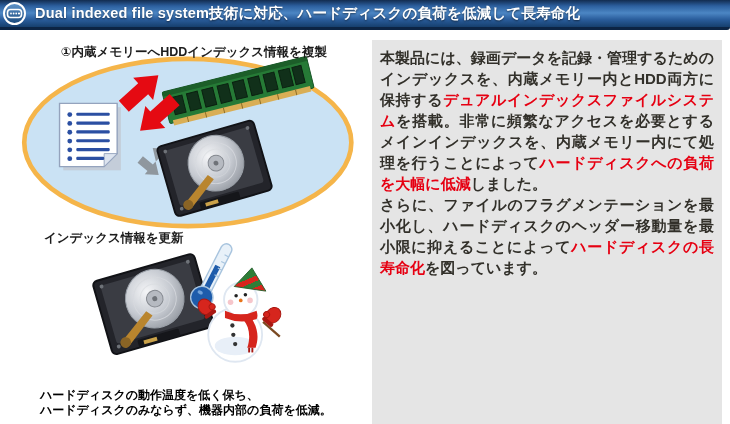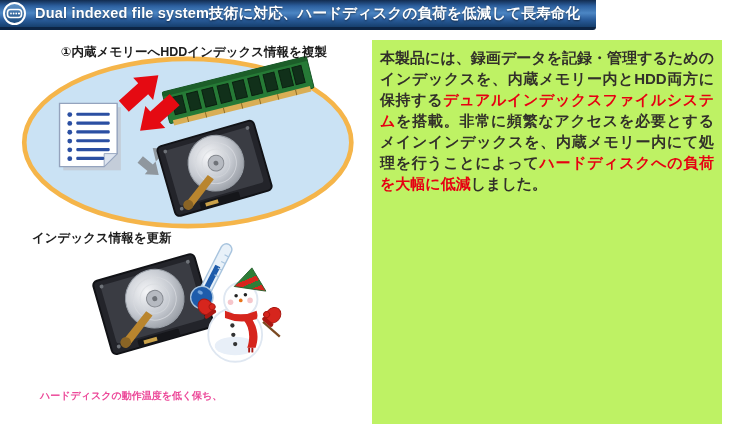--- a/index.html
+++ b/index.html
@@ -3,21 +3,21 @@
 <meta charset="utf-8">
 <style>
   html,body{margin:0;padding:0;}
   body{
     width:730px;height:424px;position:relative;overflow:hidden;
     background:#ffffff;
     font-family:"Liberation Sans","DejaVu Sans",sans-serif;
   }
   
   .topbar{
-    position:absolute;left:0;top:0;width:596px;height:27px;
+    position:absolute;left:0;top:0;width:730px;height:27px;
     background:linear-gradient(180deg,#122c50 0%,#2c5f9e 22%,#4c86c4 48%,#2a5d9c 72%,#163f6d 100%);
     border-bottom:3px solid #0c2444;
     border-radius:0 0 3px 0;
   }
   .topbar .badge{
     position:absolute;left:3px;top:2px;width:23px;height:23px;border-radius:50%;
     background:linear-gradient(180deg,#5e93c9,#1c4b7e);
     border:2px solid #ffffff;box-sizing:border-box;
   }
   .topbar .badge svg{position:absolute;left:1px;top:1px;}
@@ -28,28 +28,28 @@
   }
   
   .diagram{position:absolute;left:0;top:30px;width:370px;height:394px;}
   .diagram svg{position:absolute;left:0;top:0;}
   .lbl{
     position:absolute;font-weight:bold;color:#1c1c1c;font-size:12.5px;
     white-space:nowrap;line-height:15px;
   }
   .lbl.step1{left:61px;top:15px;}
   .lbl.step2a{left:22px;top:185px;}
-  .lbl.step2b{left:32px;top:201px;}
-  .cap{position:absolute;font-weight:bold;color:#ec4899;font-size:10px;white-space:nowrap;line-height:15px;}
+  .lbl.step2b{left:44px;top:201px;}
+  .cap{position:absolute;font-weight:bold;color:#000000;font-size:12px;white-space:nowrap;line-height:15px;}
   .cap.l1{left:40px;top:358px;}
   .cap.l2{left:40px;top:373px;}
   
   .panel{
     position:absolute;left:372px;top:40px;width:350px;height:384px;
-    background:#bef264;box-sizing:border-box;padding:7px 8px 0 8px;
+    background:#e5e5e5;box-sizing:border-box;padding:7px 8px 0 8px;
   }
   .panel p{
     margin:0;font-size:15px;line-height:21px;font-weight:bold;color:#32302a;
     text-align:justify;
   }
   .panel .red{color:#e60012;}
 </style>
 </head>
 <body>
 
@@ -210,17 +210,19 @@
         <ellipse cx="0" cy="0" rx="7.5" ry="9" fill="#d6251d" stroke="#a81812"></ellipse>
         <circle cx="-6" cy="4" r="3.2" fill="#d6251d" stroke="#a81812"></circle>
         <rect x="-7" y="7" width="14" height="4.5" rx="2" fill="#a81812"></rect>
       </g>
     </g>
   </svg>
 
   <div class="lbl step1">①内蔵メモリーへHDDインデックス情報を複製</div>
   <div class="lbl step2b">インデックス情報を更新</div>
   <div class="cap l1">ハードディスクの動作温度を低く保ち、</div>
+  <div class="cap l2">ハードディスクのみならず、機器内部の負荷を低減。</div>
 </div>
 
 <aside class="panel">
   <p><span>本製品には、録画データを記録・管理するためのインデックスを、内蔵メモリー内とHDD両方に保持する</span><span class="red">デュアルインデックスファイルシステム</span><span>を搭載。非常に頻繁なアクセスを必要とするメインインデックスを、内蔵メモリー内にて処理を行うことによって</span><span class="red">ハードディスクへの負荷を大幅に低減</span><span>しました。</span></p>
+  <p><span>さらに、ファイルのフラグメンテーションを最小化し、ハードディスクのヘッダー移動量を最小限に抑えることによって</span><span class="red">ハードディスクの長寿命化</span><span>を図っています。</span></p>
 </aside>
 
 </body></html>

